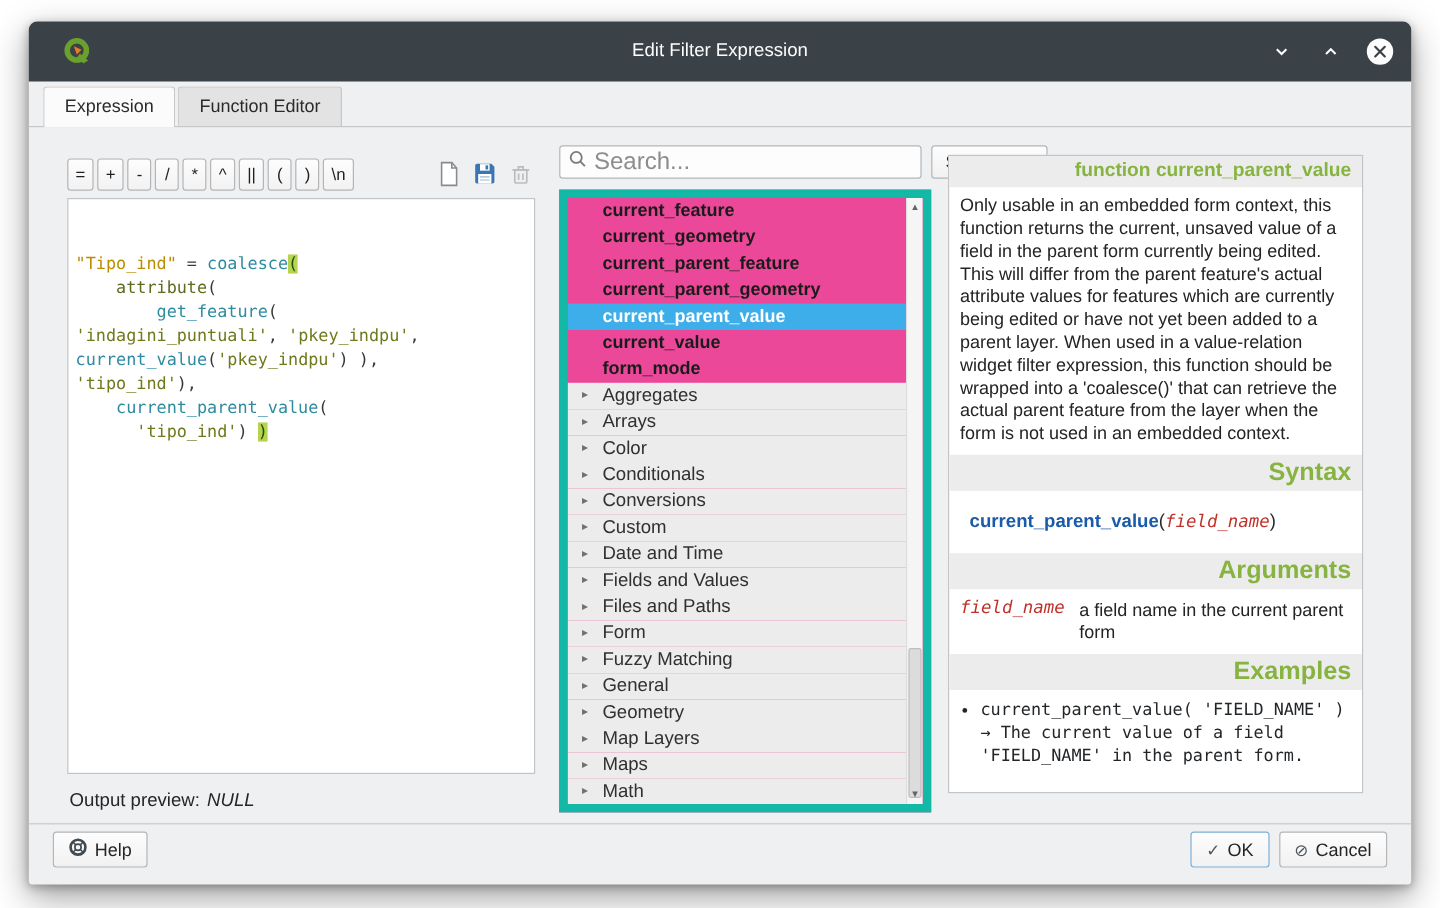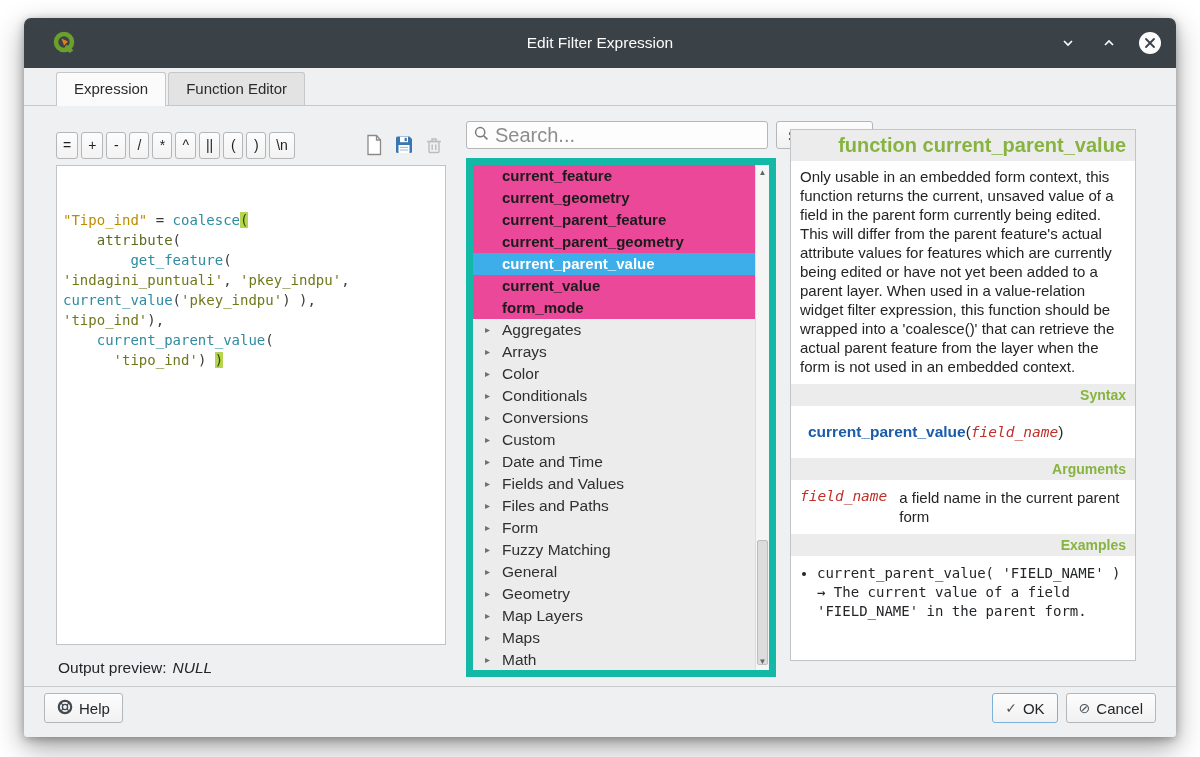--- a/index.html
+++ b/index.html
@@ -20,21 +20,21 @@
   }
   .qgis-logo { margin-left: 14px; width: 27px; height: 27px; flex: none; }
   .win-title {
     position: absolute; left: 0; right: 0; text-align: center;
     color: #fcfcfc; font-size: 15.5px; pointer-events: none;
   }
   .win-controls { margin-left: auto; display: flex; align-items: center; gap: 17px; z-index: 2; }
   .win-btn { width: 24px; height: 24px; display: flex; align-items: center; justify-content: center; cursor: default; }
 
   
-  .tabbar { flex: none; height: 38px; display: flex; align-items: flex-end; padding-left: 32px; border-bottom: 1px solid #c6c7c8; }
+  .tabbar { flex: none; height: 38px; display: flex; align-items: flex-end; padding-left: 12px; border-bottom: 1px solid #c6c7c8; }
   .tab {
     font-size: 15px; color: #2b2b2b; padding: 7px 17px 8px 17px;
     background: #e3e3e3; border: 1px solid #c6c7c8; border-bottom: none;
     border-radius: 3px 3px 0 0; margin-right: 2px;
   }
   .tab.active { background: #fbfbfb; position: relative; margin-bottom: -1px; padding-bottom: 9px; z-index: 1; }
 
   
   .content { flex: 1; display: flex; align-items: flex-start; padding-left: 32px; overflow: hidden; }
 
@@ -90,23 +90,23 @@
   .scroll-arrow { position: absolute; left: 0; right: 0; height: 14px; text-align: center; font-size: 8px; color: #5f6569; line-height: 14px; }
   .scroll-arrow.up { top: 1px; }
   .scroll-arrow.down { bottom: 1px; }
   .scroll-thumb { position: absolute; left: 1px; right: 1px; top: 375px; height: 125px; background: #dcdcdc; border: 1px solid #bdbdbd; border-radius: 2px; }
 
   
   .col-right { width: 346px; flex: none; margin-left: 14px; margin-top: 23px; }
   .help-panel { height: 532px; background: #ffffff; border: 1px solid #c3c4c6; overflow: hidden; }
   .band {
     background: #ececec; color: #87b440; font-weight: bold; text-align: right;
-    padding: 3px 9px; font-size: 14px;
-  }
-  .band.title-band { font-size: 20px; padding: 4px 9px; }
+    padding: 3px 9px; font-size: 21px;
+  }
+  .band.title-band { font-size: 16px; padding: 4px 9px; }
   .help-desc { padding: 6px 9px 8px 9px; font-size: 15px; line-height: 19px; color: #242424; }
   .syntax-line { padding: 17px; font-size: 15.5px; color: #2b2b2b; }
   .syntax-line .fn-name { color: #1a5caa; font-weight: bold; }
   .param { font-family: "DejaVu Sans Mono", monospace; font-style: italic; color: #bf3029; font-size: 14.5px; }
   .arg-row { display: flex; padding: 8px 9px; gap: 12px; font-size: 15px; }
   .arg-name { flex: none; }
   .arg-desc { color: #242424; line-height: 19px; }
   .examples { margin: 0; padding: 8px 8px 8px 26px; }
   .examples li { font-family: "DejaVu Sans Mono", monospace; font-size: 14px; line-height: 19px; color: #232629; margin-bottom: 4px; }
 

